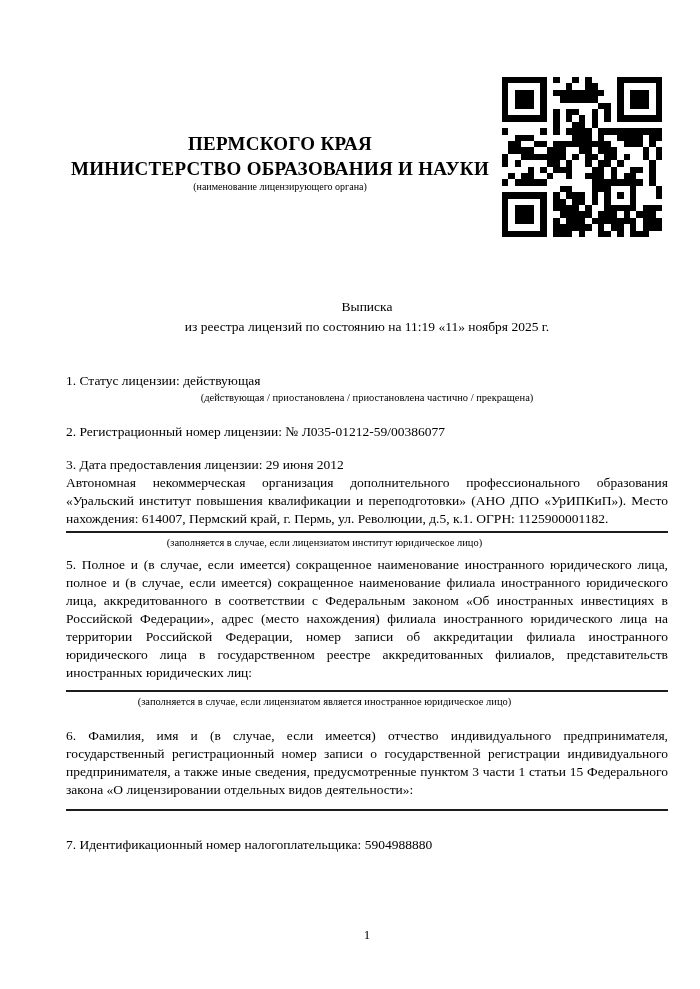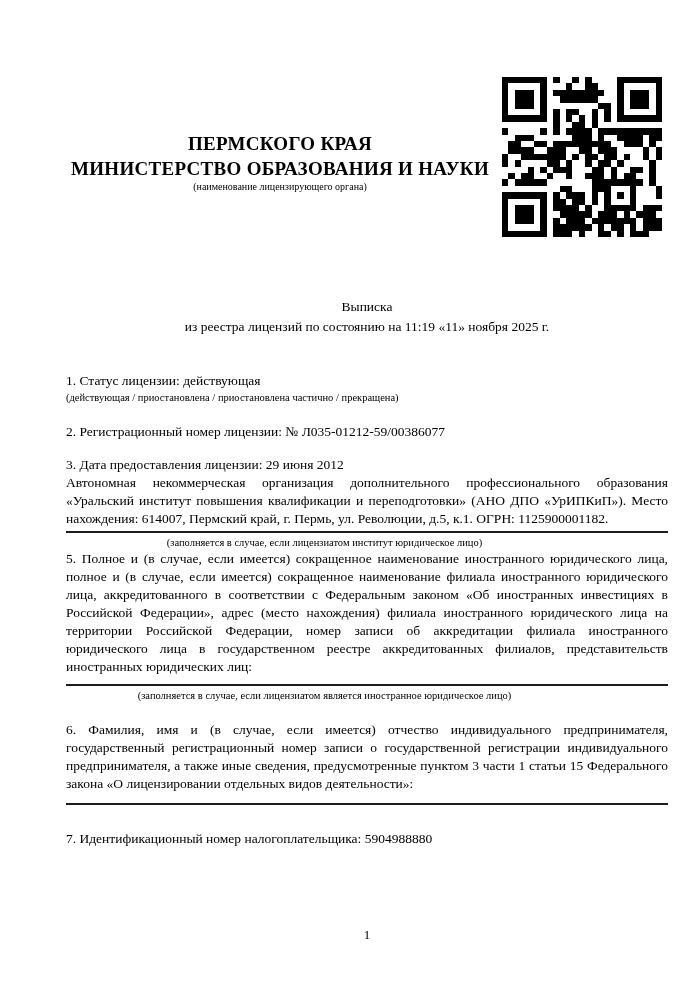--- a/index.html
+++ b/index.html
@@ -50,40 +50,40 @@
     width: 602px;
     font-size: 13.5px;
     line-height: 18px;
   }
   .doc-title { text-align: center; line-height: 20px; }
   .para { margin: 0; }
   .just { text-align: justify; }
   .small-caption {
     font-size: 10.5px;
     line-height: 15px;
-    text-align: left;
+    text-align: center;
   }
   .rule-caption {
     font-size: 10.5px;
     line-height: 15px;
     text-align: center;
     padding-right: 85px;
   }
   .fill-rule {
     height: 0;
     border-top: 2px solid #1c1c1c;
   }
 
   .m-title-gap { margin-top: 35px; }
   .m-cap      { margin-top: 2px; }
   .m-i2       { margin-top: 18px; }
   .m-i3       { margin-top: 15px; }
   .m-i4       { margin-top: 14px; }
   .m-i4rule   { margin-top: 3px; }
-  .m-i5       { margin-top: 0; }
+  .m-i5       { margin-top: 6px; }
   .m-i5rule   { margin-top: 8px; }
   .m-i6       { margin-top: 18px; }
   .m-i6rule   { margin-top: 10px; }
   .m-i7       { margin-top: 25px; }
 
   .page-footer {
     position: absolute;
     left: 66px;
     top: 927px;
     width: 602px;

